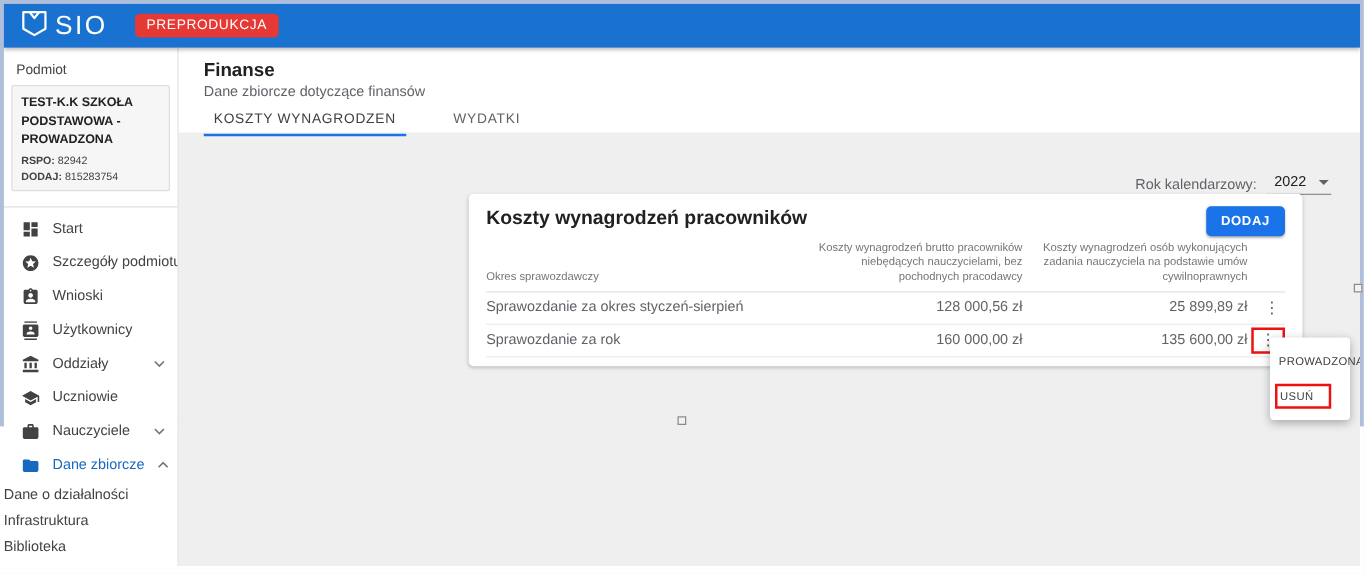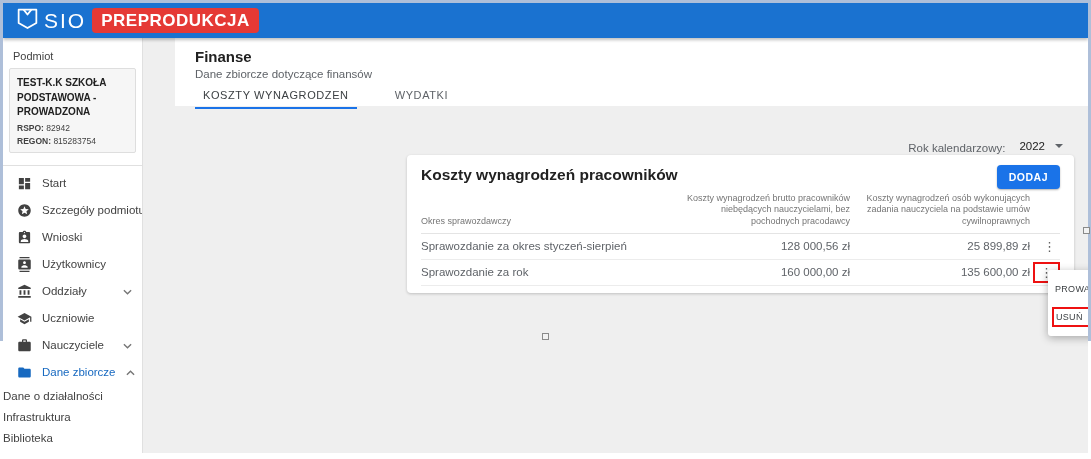--- a/index.html
+++ b/index.html
@@ -18,21 +18,21 @@
   body{font-family:"Liberation Sans","DejaVu Sans",sans-serif;background:#fff;}
   .frame{position:relative;width:1091px;height:341px;
     border:3px solid var(--frame-blue);border-bottom-width:6px;background:#c4b5fd;}
   .app{position:relative;width:1085px;height:450px;overflow:hidden;display:flex;flex-direction:column;}
 
   
   .topbar{height:35px;background:var(--topbar-blue);display:flex;align-items:center;
     padding:0 12px;flex:0 0 auto;box-shadow:0 2px 3px rgba(0,0,0,.25);position:relative;z-index:5;}
   .logo{display:flex;align-items:center;gap:4px;color:#fff;cursor:pointer;}
   .logo-text{font-size:21px;letter-spacing:2px;font-weight:400;line-height:1;}
-  .badge{margin-left:6px;background:var(--badge-red);color:#fff;font-size:17px;font-weight:bold;
+  .badge{margin-left:22px;background:var(--badge-red);color:#fff;font-size:11px;font-weight:normal;
     letter-spacing:.5px;padding:4px 9px;border-radius:4px;line-height:1;}
 
   
   .body{flex:1;display:flex;min-height:0;}
 
   
   .sidebar{width:140px;flex:0 0 140px;background:#fff;border-right:1px solid #e0e0e0;
     font-size:11px;color:var(--text-dark);overflow:hidden;}
   .podmiot-label{padding:12px 10px 6px;font-size:11px;color:#424242;}
   .entity-card{margin:0 6px;background:#f6f6f6;border:1px solid #dedede;border-radius:2px;
@@ -44,21 +44,21 @@
   .nav-item{display:flex;align-items:center;gap:10px;height:27px;padding:0 8px 0 13px;cursor:pointer;
     font-size:11.5px;font-weight:500;color:var(--text-dark);}
   .nav-item .nico{width:16px;height:16px;display:flex;align-items:center;justify-content:center;flex:0 0 16px;}
   .nav-item .nico svg{display:block;}
   .nav-item .nlabel{flex:1;white-space:nowrap;}
   .nav-item .chev{flex:0 0 auto;margin-right:2px;}
   .nav-item.active{color:var(--active-link-blue);}
   .sub-item{height:21px;line-height:21px;padding-left:0;font-size:11.5px;color:#424242;cursor:pointer;white-space:nowrap;}
 
   
-  .main{flex:1;display:flex;flex-direction:column;min-width:0;background:var(--content-bg);padding-left:32px;}
+  .main{flex:1;display:flex;flex-direction:column;min-width:0;background:var(--content-bg);}
   .main-header{background:#fff;height:68px;padding:10px 0 0 20px;flex:0 0 auto;}
   .page-title{font-size:15px;font-weight:bold;color:#212121;line-height:1.2;}
   .page-subtitle{font-size:11.5px;color:#5f6368;margin-top:2px;}
   .tabs{display:flex;margin-top:9px;}
   .tab{font-size:11px;letter-spacing:.6px;color:#5f6368;font-weight:500;padding:0 8px 6px;cursor:pointer;}
   .tab.active{color:#3c4043;border-bottom:2px solid var(--accent-blue);}
   .tab + .tab{margin-left:30px;}
 
   .content{flex:1;position:relative;}
   .year-row{display:flex;justify-content:flex-end;align-items:center;padding:14px 23px 0 0;
@@ -123,21 +123,21 @@
 
       <aside class="sidebar">
         <div class="podmiot-label">Podmiot</div>
         <div class="entity-card">
           <div class="entity-name">TEST-K.K SZKOŁA PODSTAWOWA - PROWADZONA</div>
           <div class="entity-line">
             <b>RSPO:</b>
             <span>82942</span>
           </div>
           <div class="entity-line">
-            <b>REGON:</b>
+            <b>DODAJ:</b>
             <span>815283754</span>
           </div>
         </div>
         <hr class="sb-divider">
 
         <nav>
           <div class="nav-item">
             <span class="nico">
               <svg width="15" height="15" viewBox="0 0 24 24" fill="#424242">
                   <path d="M3 13h8V3H3v10zm0 8h8v-6H3v6zm10 0h8V11h-8v10zm0-18v6h8V3h-8z"></path>

